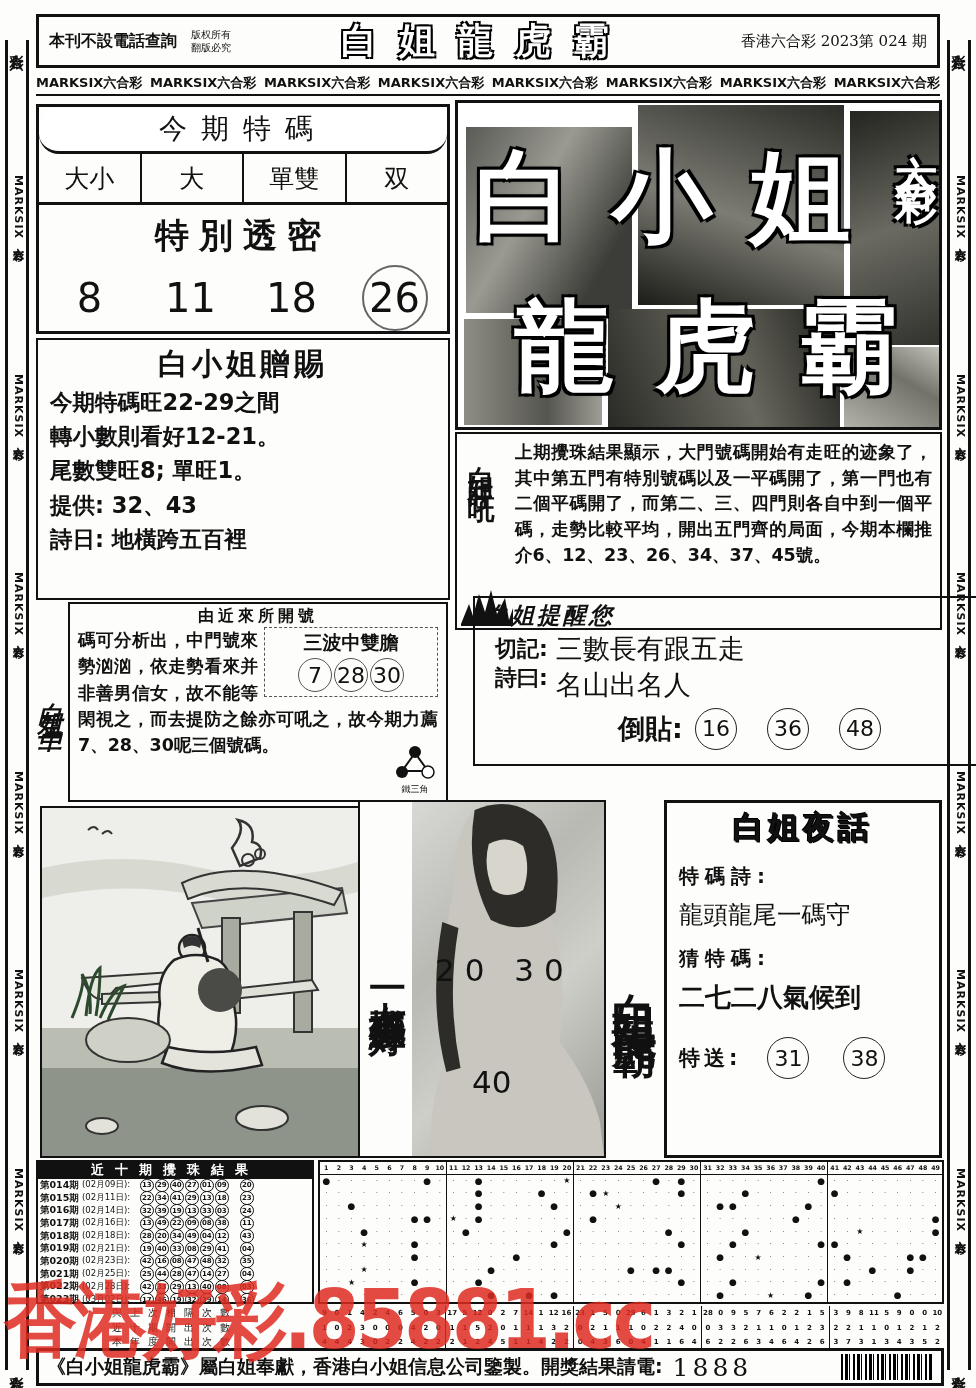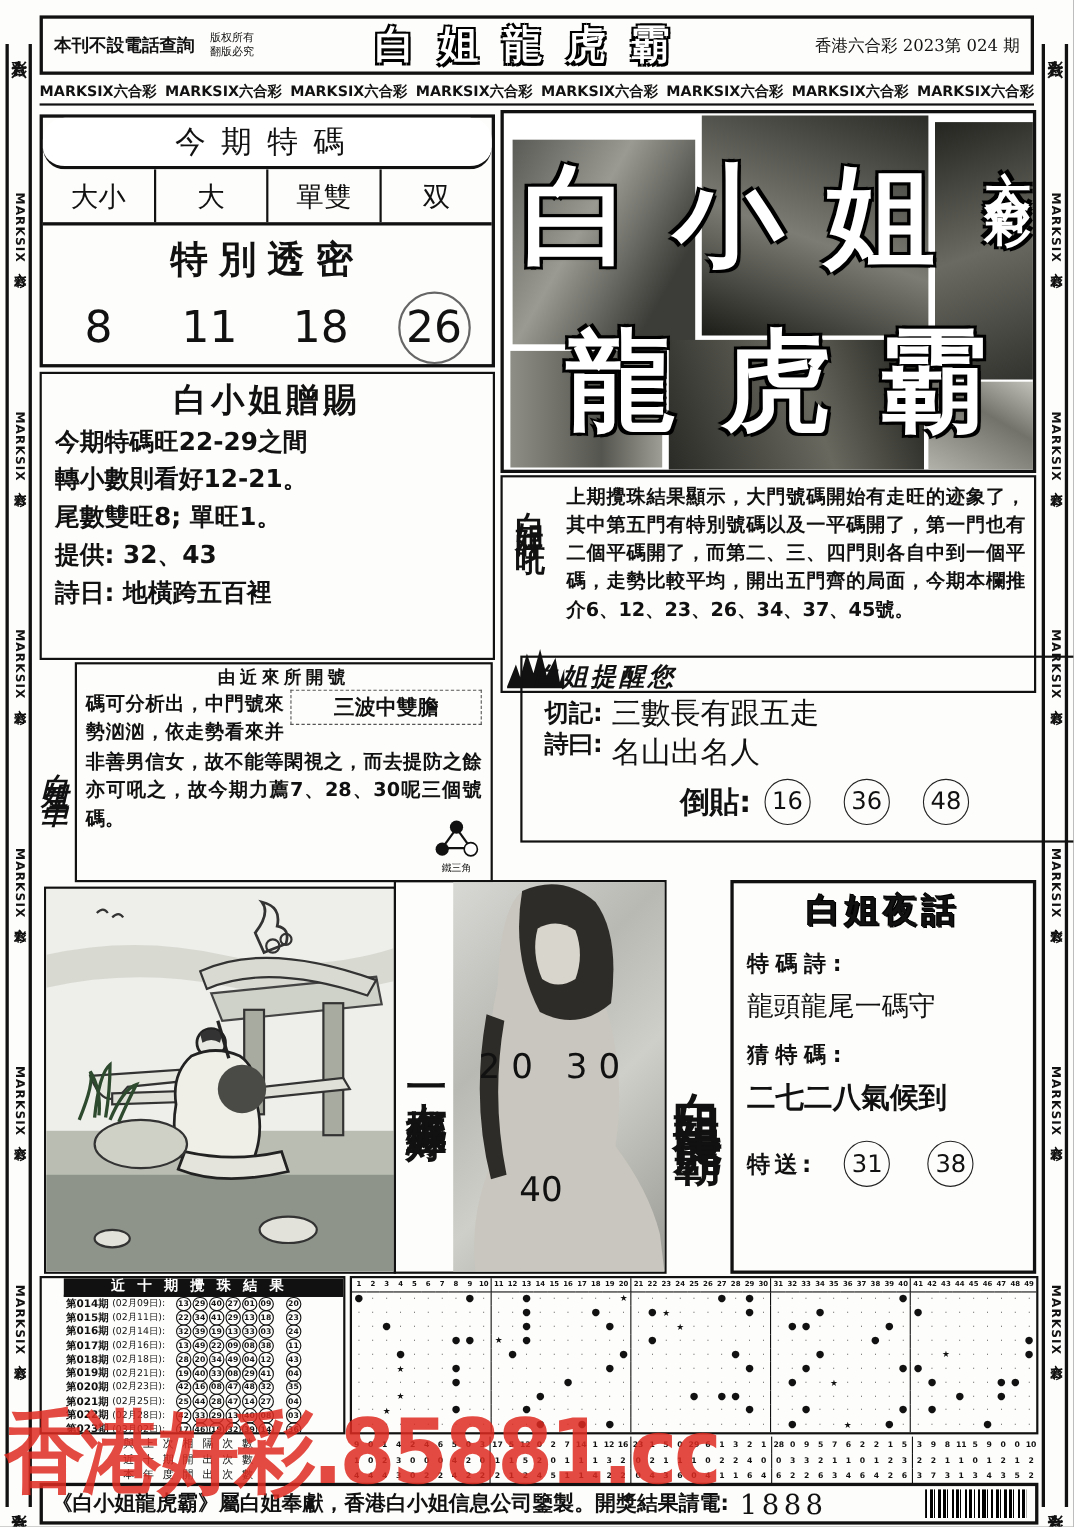--- a/index.html
+++ b/index.html
@@ -96,21 +96,21 @@
   .night-box{left:664px;top:800px;width:278px;height:358px;border:3px solid #111;padding:4px 12px;}
   .night-title{text-align:center;font-size:31px;font-weight:900;letter-spacing:4px;
                text-shadow:1px 1px 0 #000,-1px -1px 0 #000;}
   .night-label{font-size:20px;font-weight:900;letter-spacing:6px;margin-top:14px;}
   .night-poem1{font-family:"DejaVu Serif",serif;font-size:24.5px;margin-top:8px;white-space:nowrap;}
   .night-poem2{font-size:26px;font-weight:900;margin-top:8px;white-space:nowrap;}
   .send-row{display:flex;align-items:center;gap:26px;margin-top:22px;}
   .send-label{font-size:21px;font-weight:900;letter-spacing:4px;}
 
   
-  .results-box{left:36px;top:1160px;width:278px;height:144px;border:2px solid #111;overflow:hidden;padding-left:20px;}
+  .results-box{left:36px;top:1160px;width:278px;height:144px;border:2px solid #111;overflow:hidden;}
   .res-title{font-size:13px;font-weight:900;letter-spacing:11px;text-align:center;border-bottom:2px solid #111;
              height:15px;line-height:15px;background:#111;color:#fff;}
   .res-row{display:flex;align-items:center;height:12.7px;padding-left:2px;white-space:nowrap;}
   .res-period{font-size:9.5px;font-weight:bold;width:42px;}
   .res-date{font-size:8.5px;width:58px;}
   .cnum{display:inline-flex;width:11.5px;height:11.5px;border:1px solid #111;border-radius:50%;
         align-items:center;justify-content:center;font-size:7px;font-weight:bold;margin-right:1.5px;}
   .cnum.sp{margin-left:10px;}
   .stats-labels{left:36px;top:1306px;width:278px;}
   .stat-label{font-size:10px;font-weight:400;letter-spacing:8px;text-align:center;height:14.6px;line-height:14.6px;}
@@ -209,20 +209,21 @@
         <div class="gift-line">提供: 32、43</div>
         <div class="gift-line">詩日:  地橫跨五百裡</div>
       </div>
   </div>
 
   <div class="abs vtext triple-label">白姐三中二</div>
   <div class="abs triple-box">
     <div class="triple-intro">由近來所開號</div>
     <div class="triple-inset">
       <div class="triple-inset-title">三波中雙膽</div>
+      <div id="tri-nums"><span class="tri-num">7</span><span class="tri-num">28</span><span class="tri-num">30</span></div>
     </div>
     <div class="triple-body">碼可分析出，中門號來勢汹汹，依走勢看來并非善男信女，故不能等閑視之，而去提防之餘亦可吼之，故今期力薦7、28、30呢三個號碼。</div>
     <div class="triangle-icon">
       <svg width="42" height="34" viewBox="0 0 42 34">
         <line x1="21" y1="8" x2="8" y2="26" stroke="#111" stroke-width="2"></line>
         <line x1="21" y1="8" x2="34" y2="26" stroke="#111" stroke-width="2"></line>
         <line x1="8" y1="26" x2="34" y2="26" stroke="#111" stroke-width="2"></line>
         <circle cx="21" cy="7" r="6" fill="#111"></circle>
         <circle cx="8" cy="27" r="6" fill="#111"></circle>
         <circle cx="34" cy="27" r="6" fill="#fff" stroke="#111" stroke-width="1.5"></circle>

